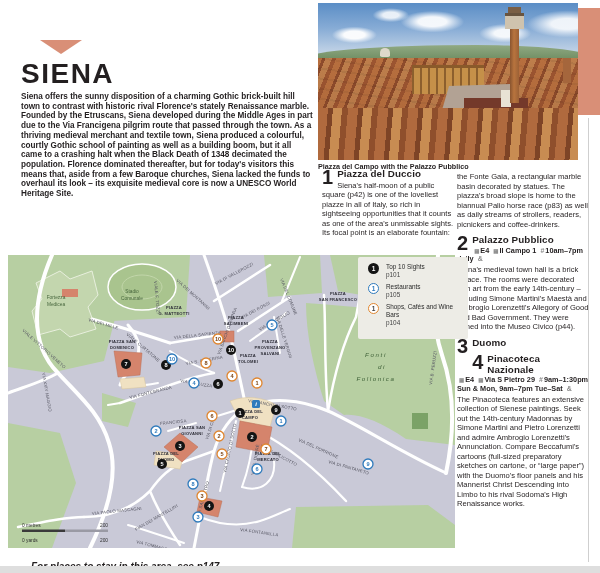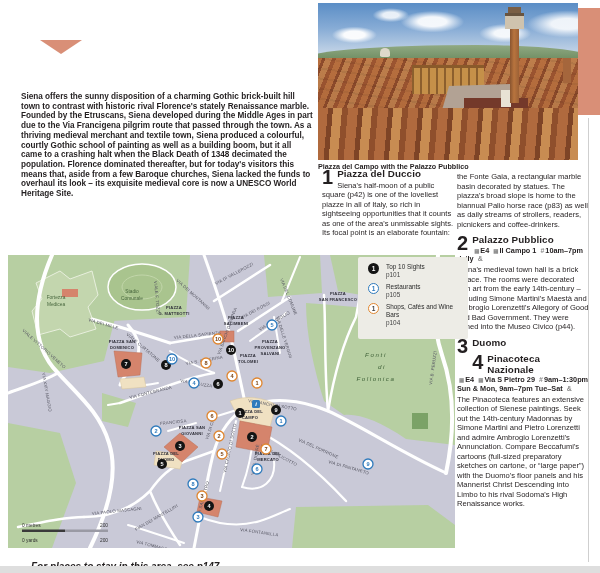--- a/index.html
+++ b/index.html
@@ -112,20 +112,21 @@
     <div class="palazzo-art"></div>
     <div class="chapel-art"></div>
     <div class="tower2"></div>
     <div class="fg-roofs"></div>
     <div class="tower"></div>
     <div class="tower-crown"></div>
     <div class="tower-cap"></div>
   </div>
   <p class="caption">Piazza del Campo with the Palazzo Pubblico</p>
 
+  <h1 class="title">SIENA</h1>
   <p class="intro">Siena offers the sunny disposition of a charming Gothic brick-built hill town to contrast with historic rival Florence's stately Renaissance marble. Founded by the Etruscans, Siena developed during the Middle Ages in part due to the Via Francigena pilgrim route that passed through the town. As a thriving medieval merchant and textile town, Siena produced a colourful, courtly Gothic school of painting as well as a building boom, but it all came to a crashing halt when the Black Death of 1348 decimated the population. Florence dominated thereafter, but for today's visitors this means that, aside from a few Baroque churches, Siena lacked the funds to overhaul its look – its exquisite medieval core is now a UNESCO World Heritage Site.</p>
 
   <div class="col col1">
     <div class="item">
       <span class="num">1</span>
       <h3>Piazza del Duccio</h3>
       <p>Siena's half-moon of a public square (p42) is one of the loveliest piazze in all of Italy, so rich in sightseeing opportunities that it counts as one of the area's unmissable sights. Its focal point is an elaborate fountain:</p>
     </div>
   </div>
 

